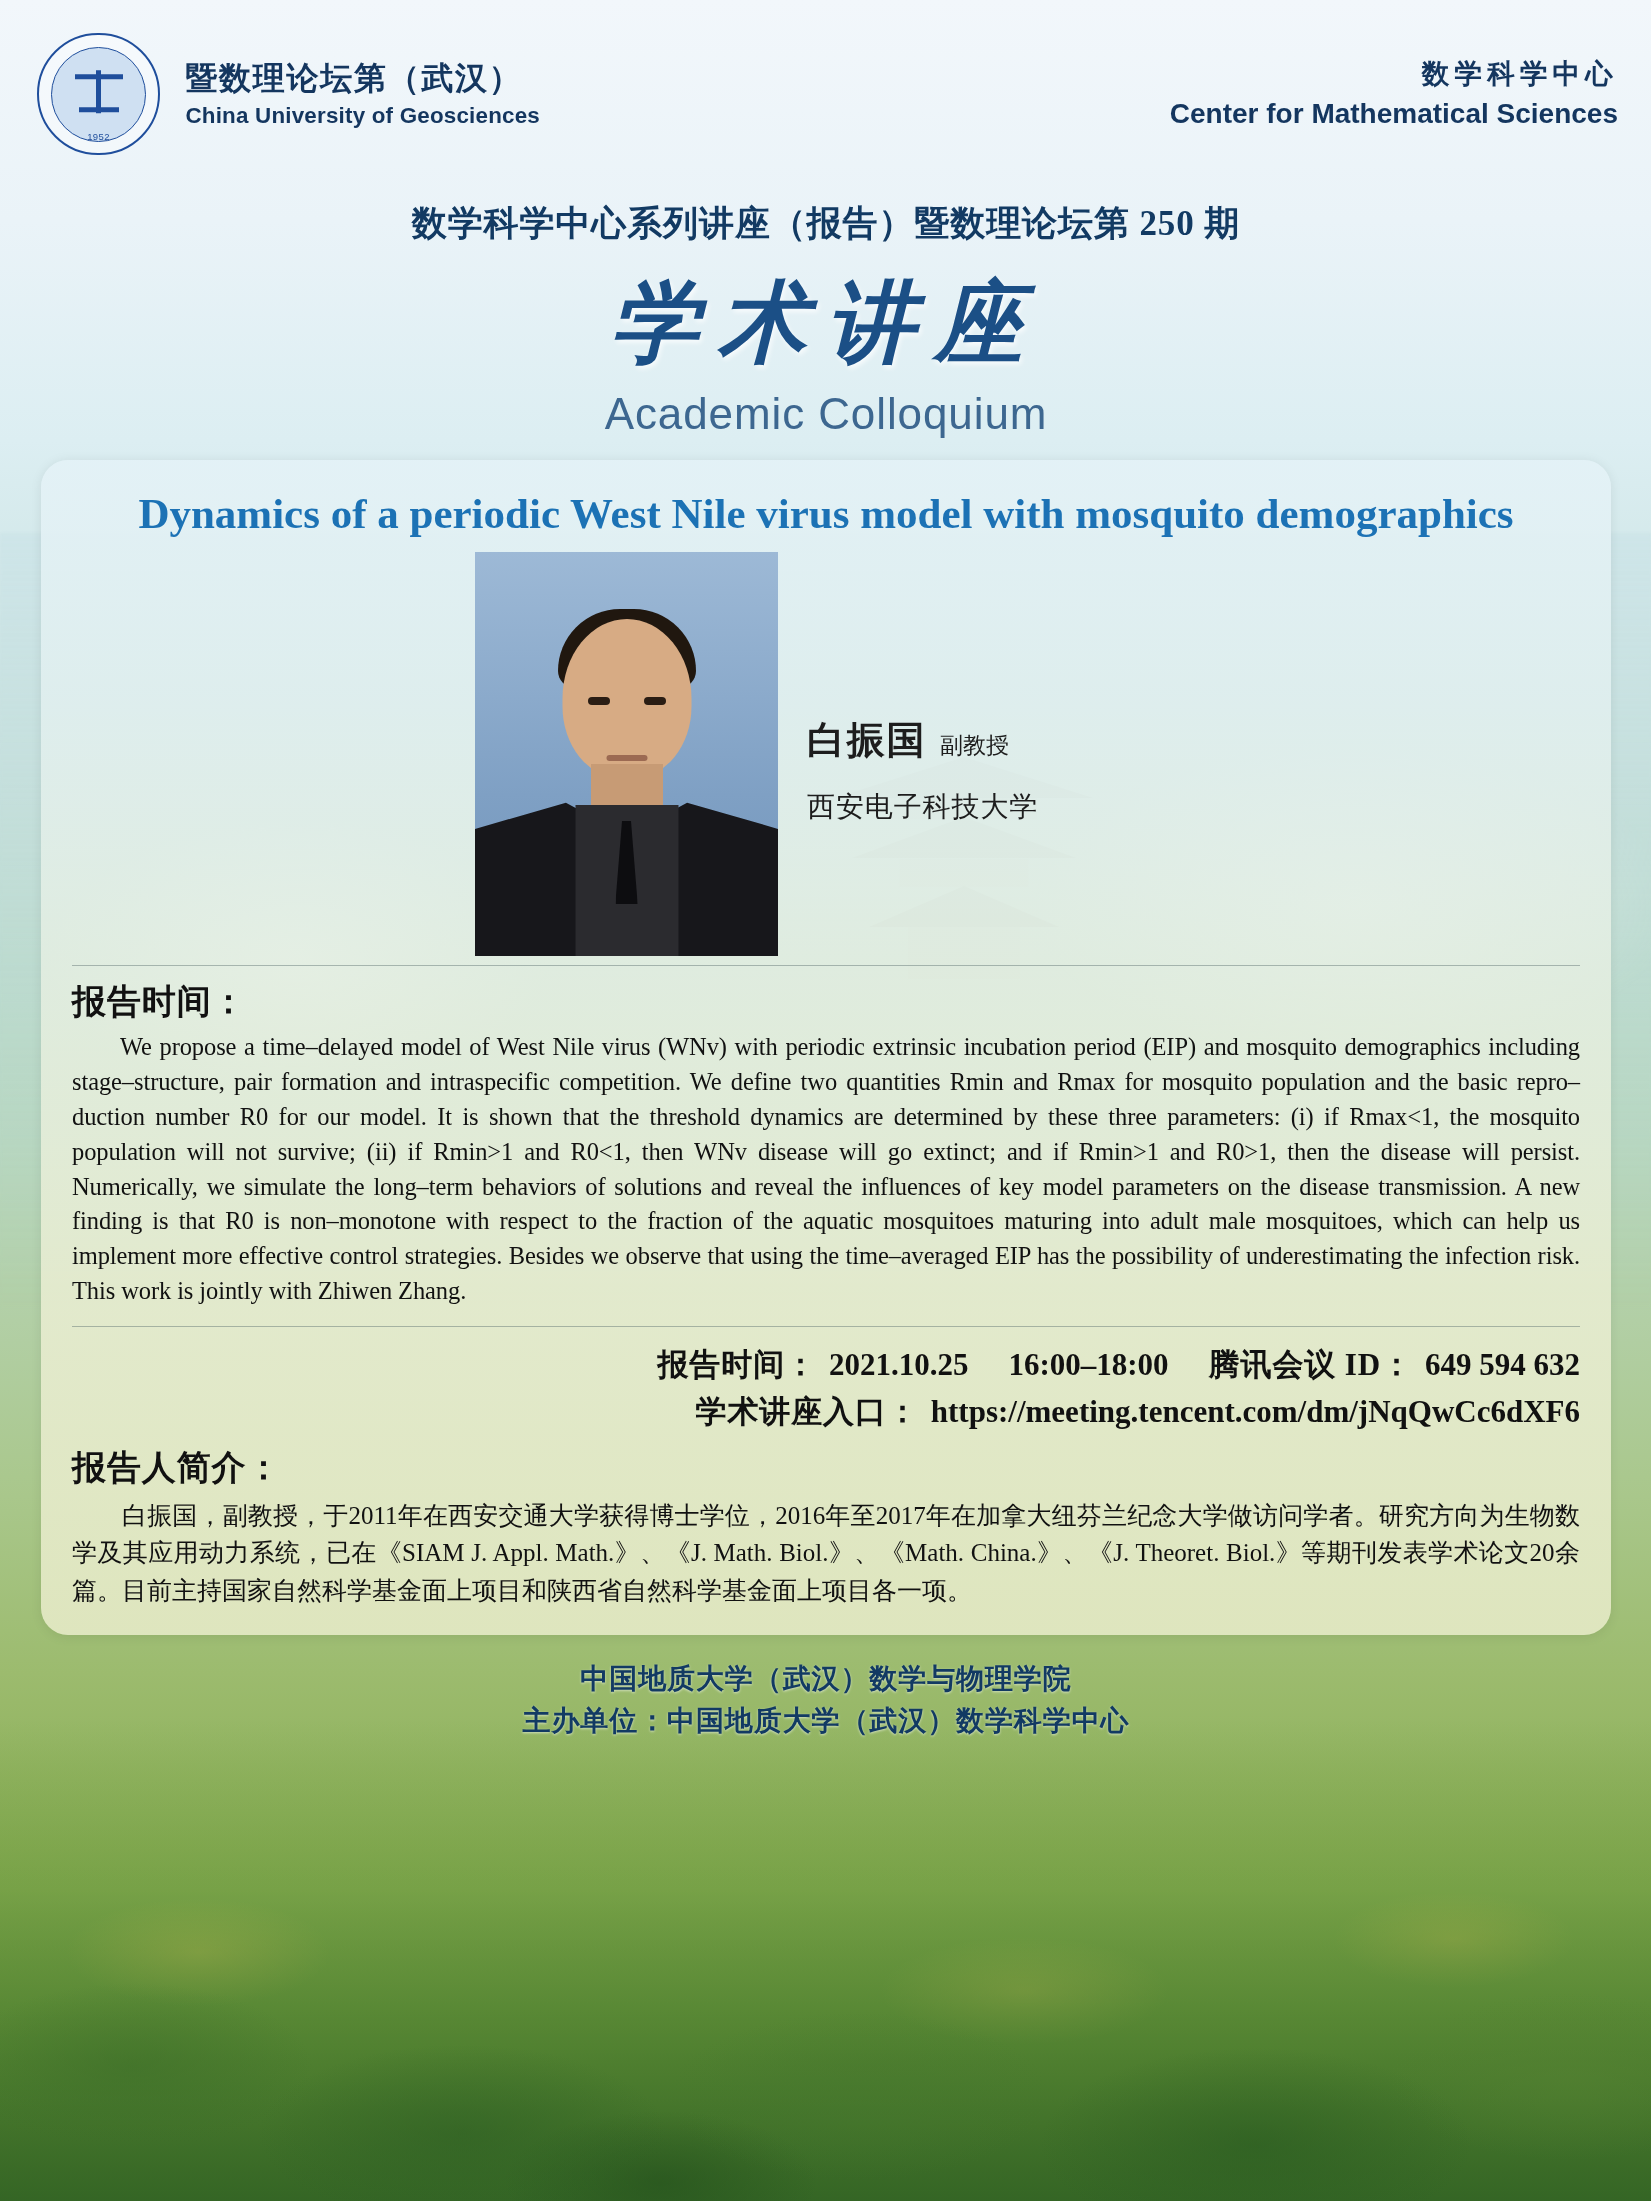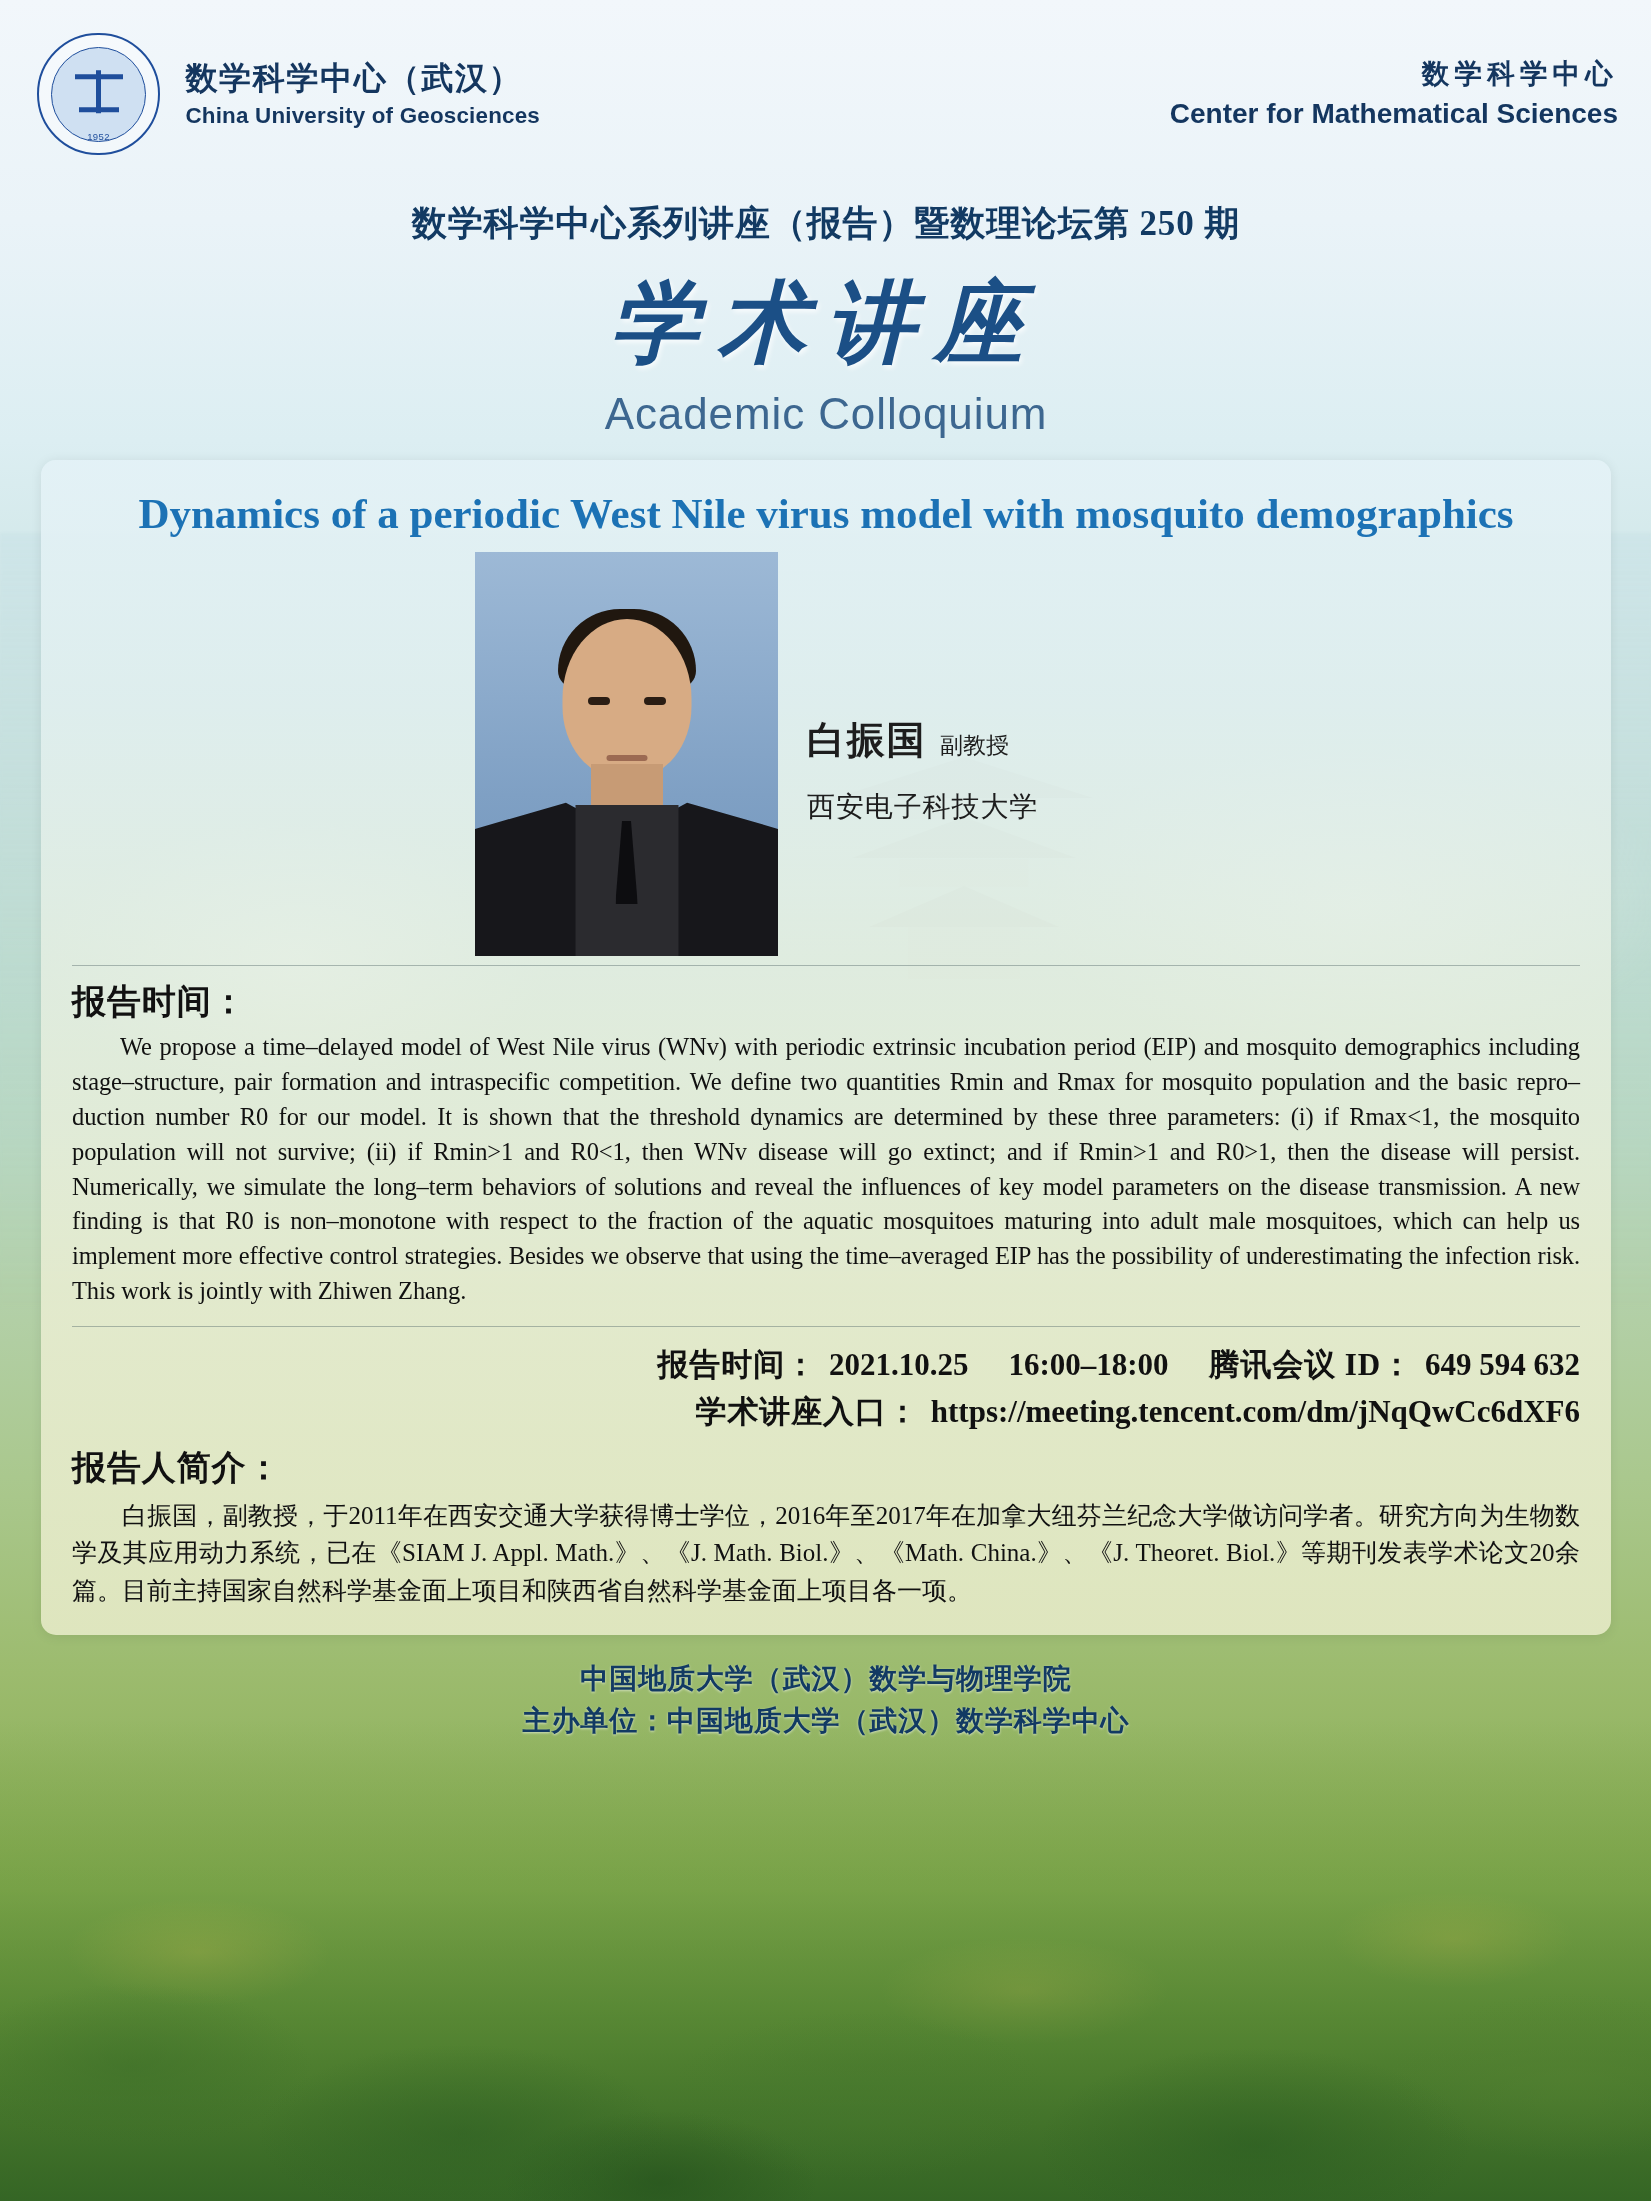--- a/index.html
+++ b/index.html
@@ -220,21 +220,21 @@
     font-size: 44px;
     color: #3d6790;
     letter-spacing: 0.9px;
   }
 
   
   .card {
     position: relative;
     z-index: 5;
     margin: 20.6px 41px 0 41px;
-    border-radius: 15px;
+    border-radius: 27px;
     background: linear-gradient(180deg,
         rgba(228,242,247,0.88) 0%,
         rgba(226,240,240,0.84) 20%,
         rgba(232,240,226,0.80) 45%,
         rgba(238,240,214,0.80) 70%,
         rgba(236,238,206,0.82) 100%);
     box-shadow: 0 1.7px 12px rgba(0,0,0,0.08);
     padding: 22.4px 31px 26px 31px;
   }
 
@@ -453,21 +453,21 @@
 
   <div class="header">
     <div class="header-left">
       <div class="logo">
         <div class="ring-outer"></div>
         <div class="ring-inner"></div>
         <div class="glyph"></div>
         <div class="year">1952</div>
       </div>
       <div class="univ-names">
-        <div class="cn">数学科学中心（武汉）</div>
+        <div class="cn">暨数理论坛第（武汉）</div>
         <div class="en">China University of Geosciences</div>
       </div>
     </div>
     <div class="header-right">
       <div class="cn">数学科学中心</div>
       <div class="en">Center for Mathematical Sciences</div>
     </div>
   </div>
 
   <div class="title-block">

